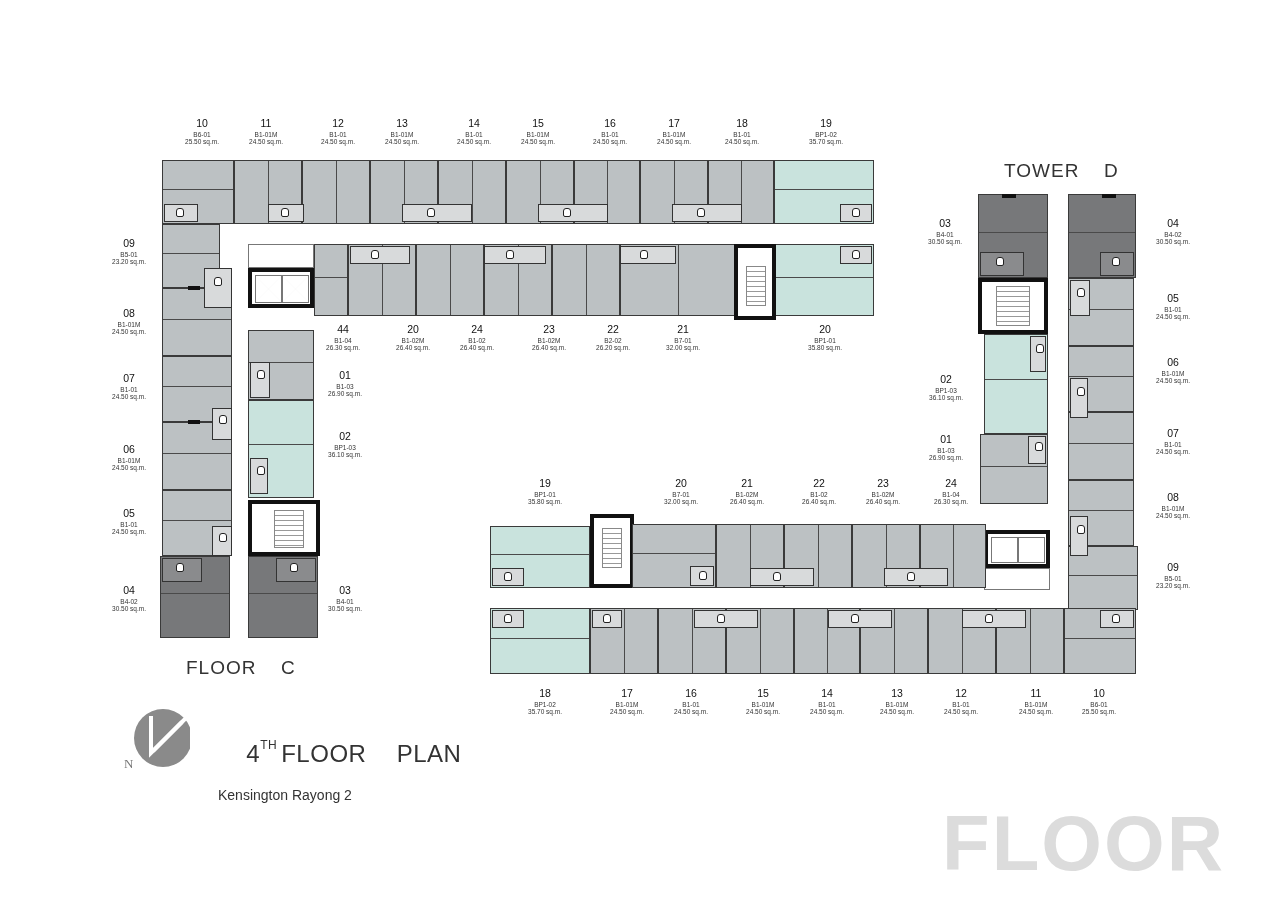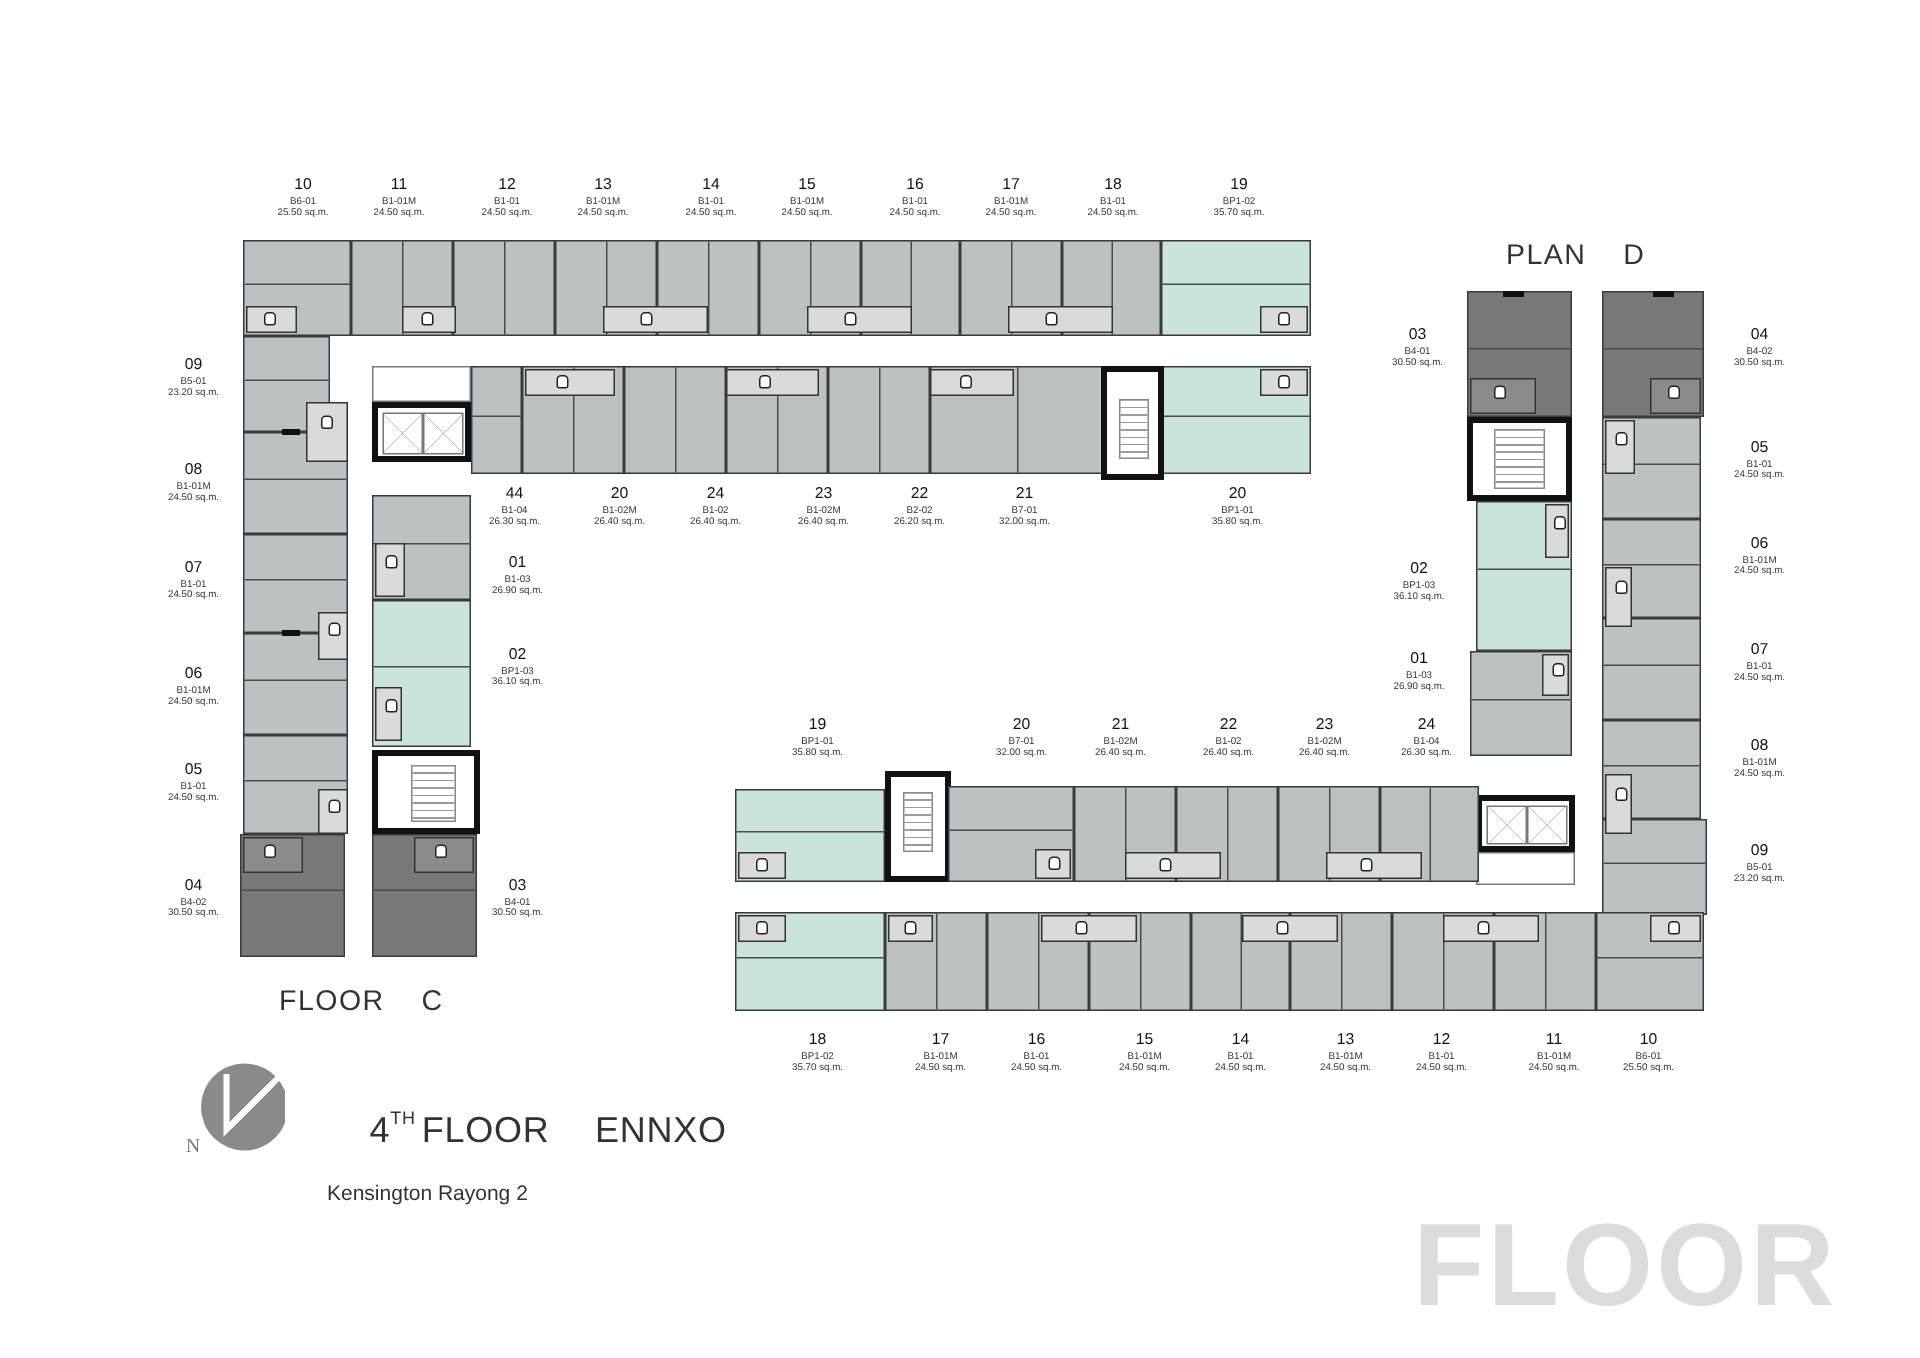--- a/index.html
+++ b/index.html
@@ -431,29 +431,29 @@
       <span class="ty">B1-01M</span>
       <span class="ar">24.50 sq.m.</span>
     </div>
   <div class="lbl" style="left:1059px;top:688px;">
       <span class="no">10</span>
       <span class="ty">B6-01</span>
       <span class="ar">25.50 sq.m.</span>
     </div>
 </div>
 
-<div class="title tower" style="left:1004px;top:160px;white-space:pre;">PLAN  D</div>
+<div class="title tower" style="left:1004px;top:160px;white-space:pre;">TOWER  D</div>
 
 <div class="abs" style="left:130px;top:706px;width:60px;height:70px;">
   <svg width="60" height="70" viewBox="0 0 60 70">
     <circle cx="33" cy="32" r="29" fill="#8a8a8a"></circle>
     <path d="M21 10 L21 47 L58 10" stroke="#fff" stroke-width="4" fill="none"></path>
     <path d="M23 45 L52 16" stroke="#fff" stroke-width="4" fill="none"></path>
   </svg>
   <span style="position:absolute;left:-6px;top:50px;font-family:'Liberation Serif',serif;font-size:13px;color:#777;">N</span>
 </div>
 
 <div class="title plan" style="left:216px;top:712px;white-space:pre;">
-  <span>4</span><sup>TH</sup><span style="margin-left:4px;">FLOOR  ENNXO</span>
+  <span>4</span><sup>TH</sup><span style="margin-left:4px;">FLOOR  PLAN</span>
 </div>
 <div class="title sub" style="left:218px;top:747px;">Kensington Rayong 2</div>
 
 <div class="title wm" style="left:942px;top:798px;">FLOOR</div>
 
 </body></html>

